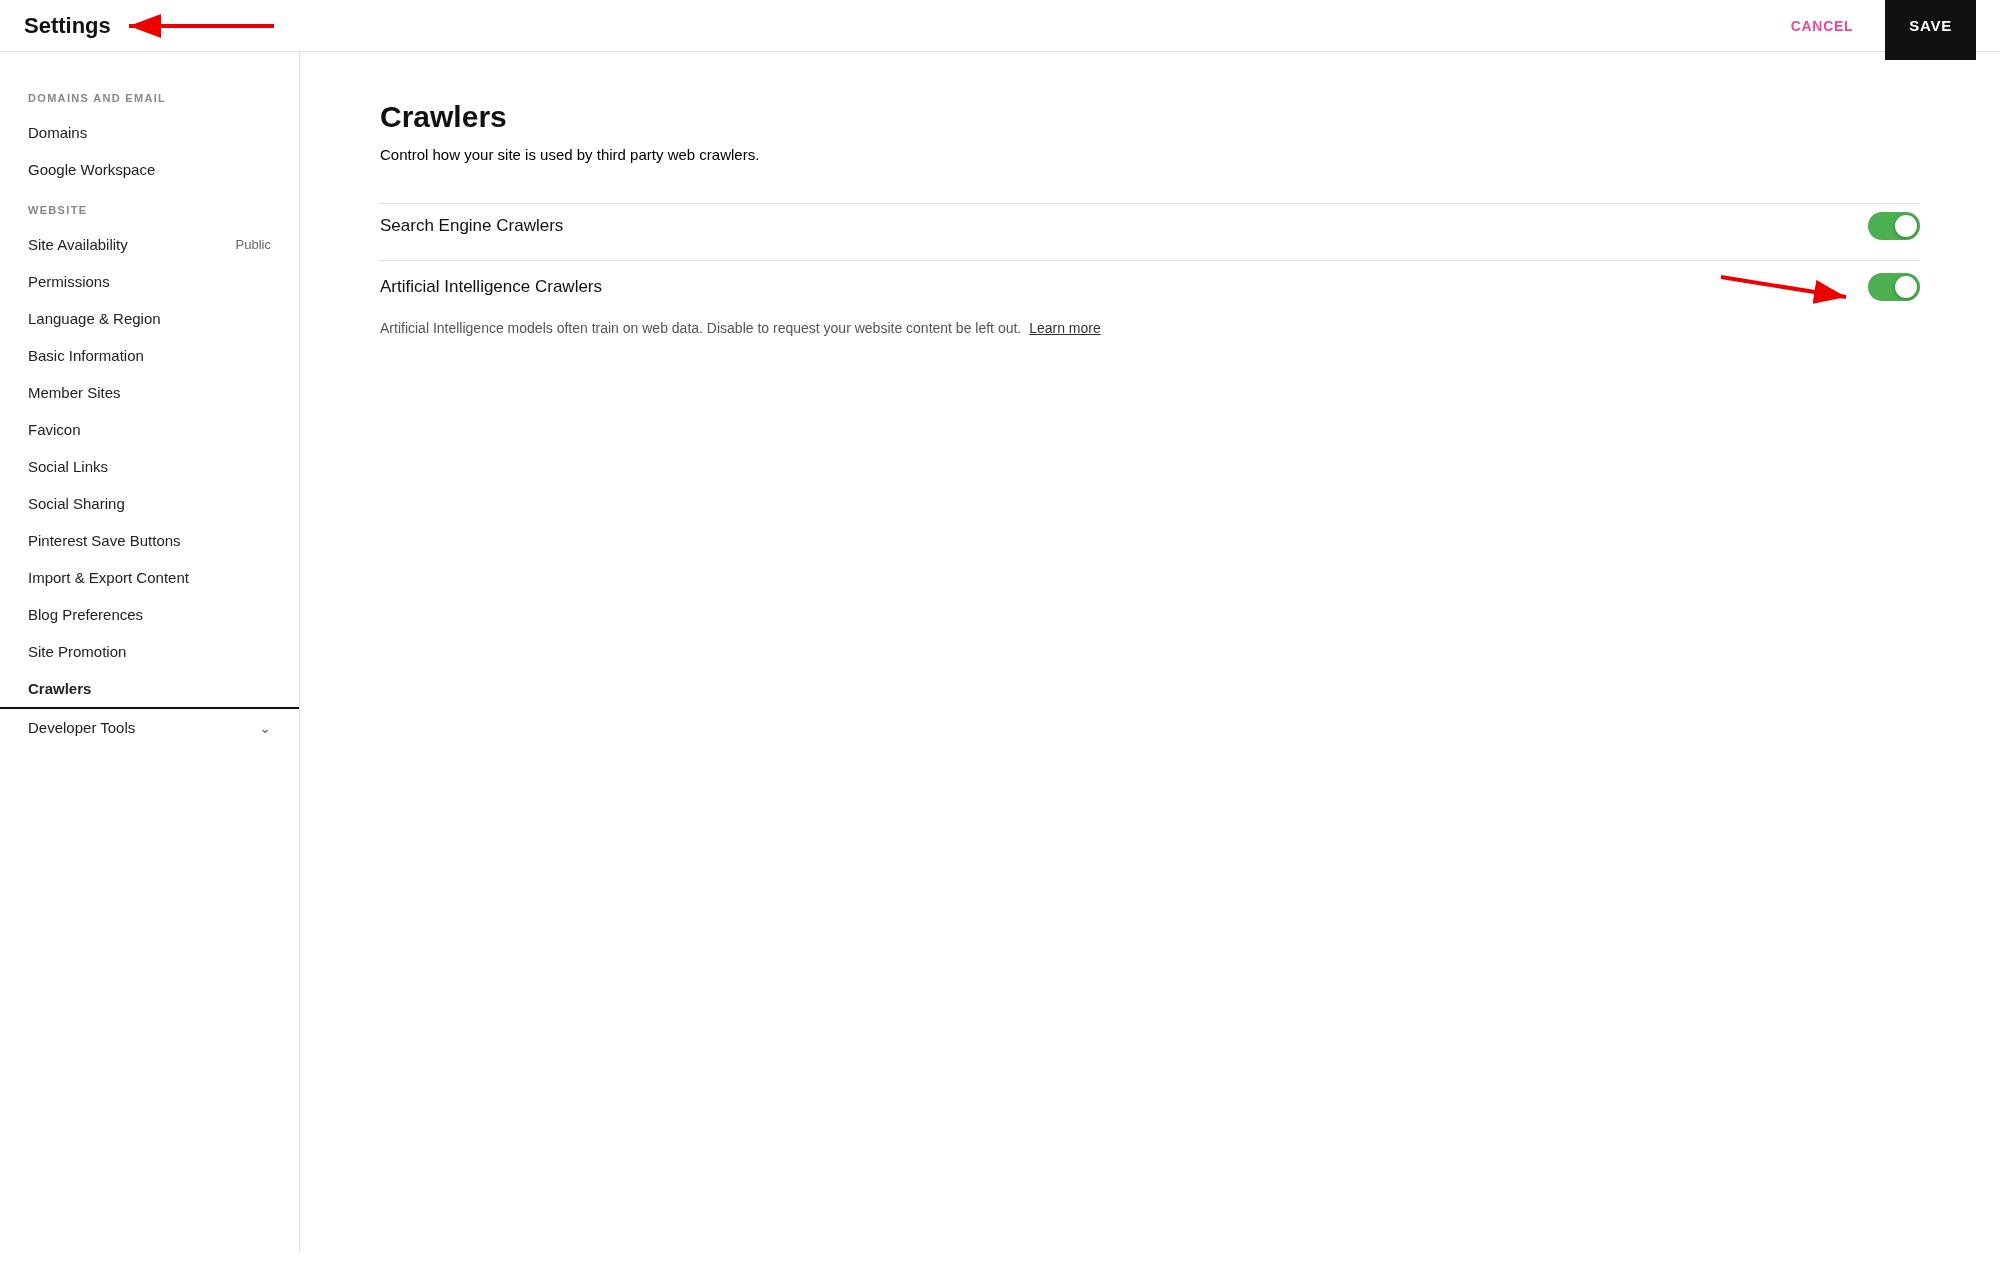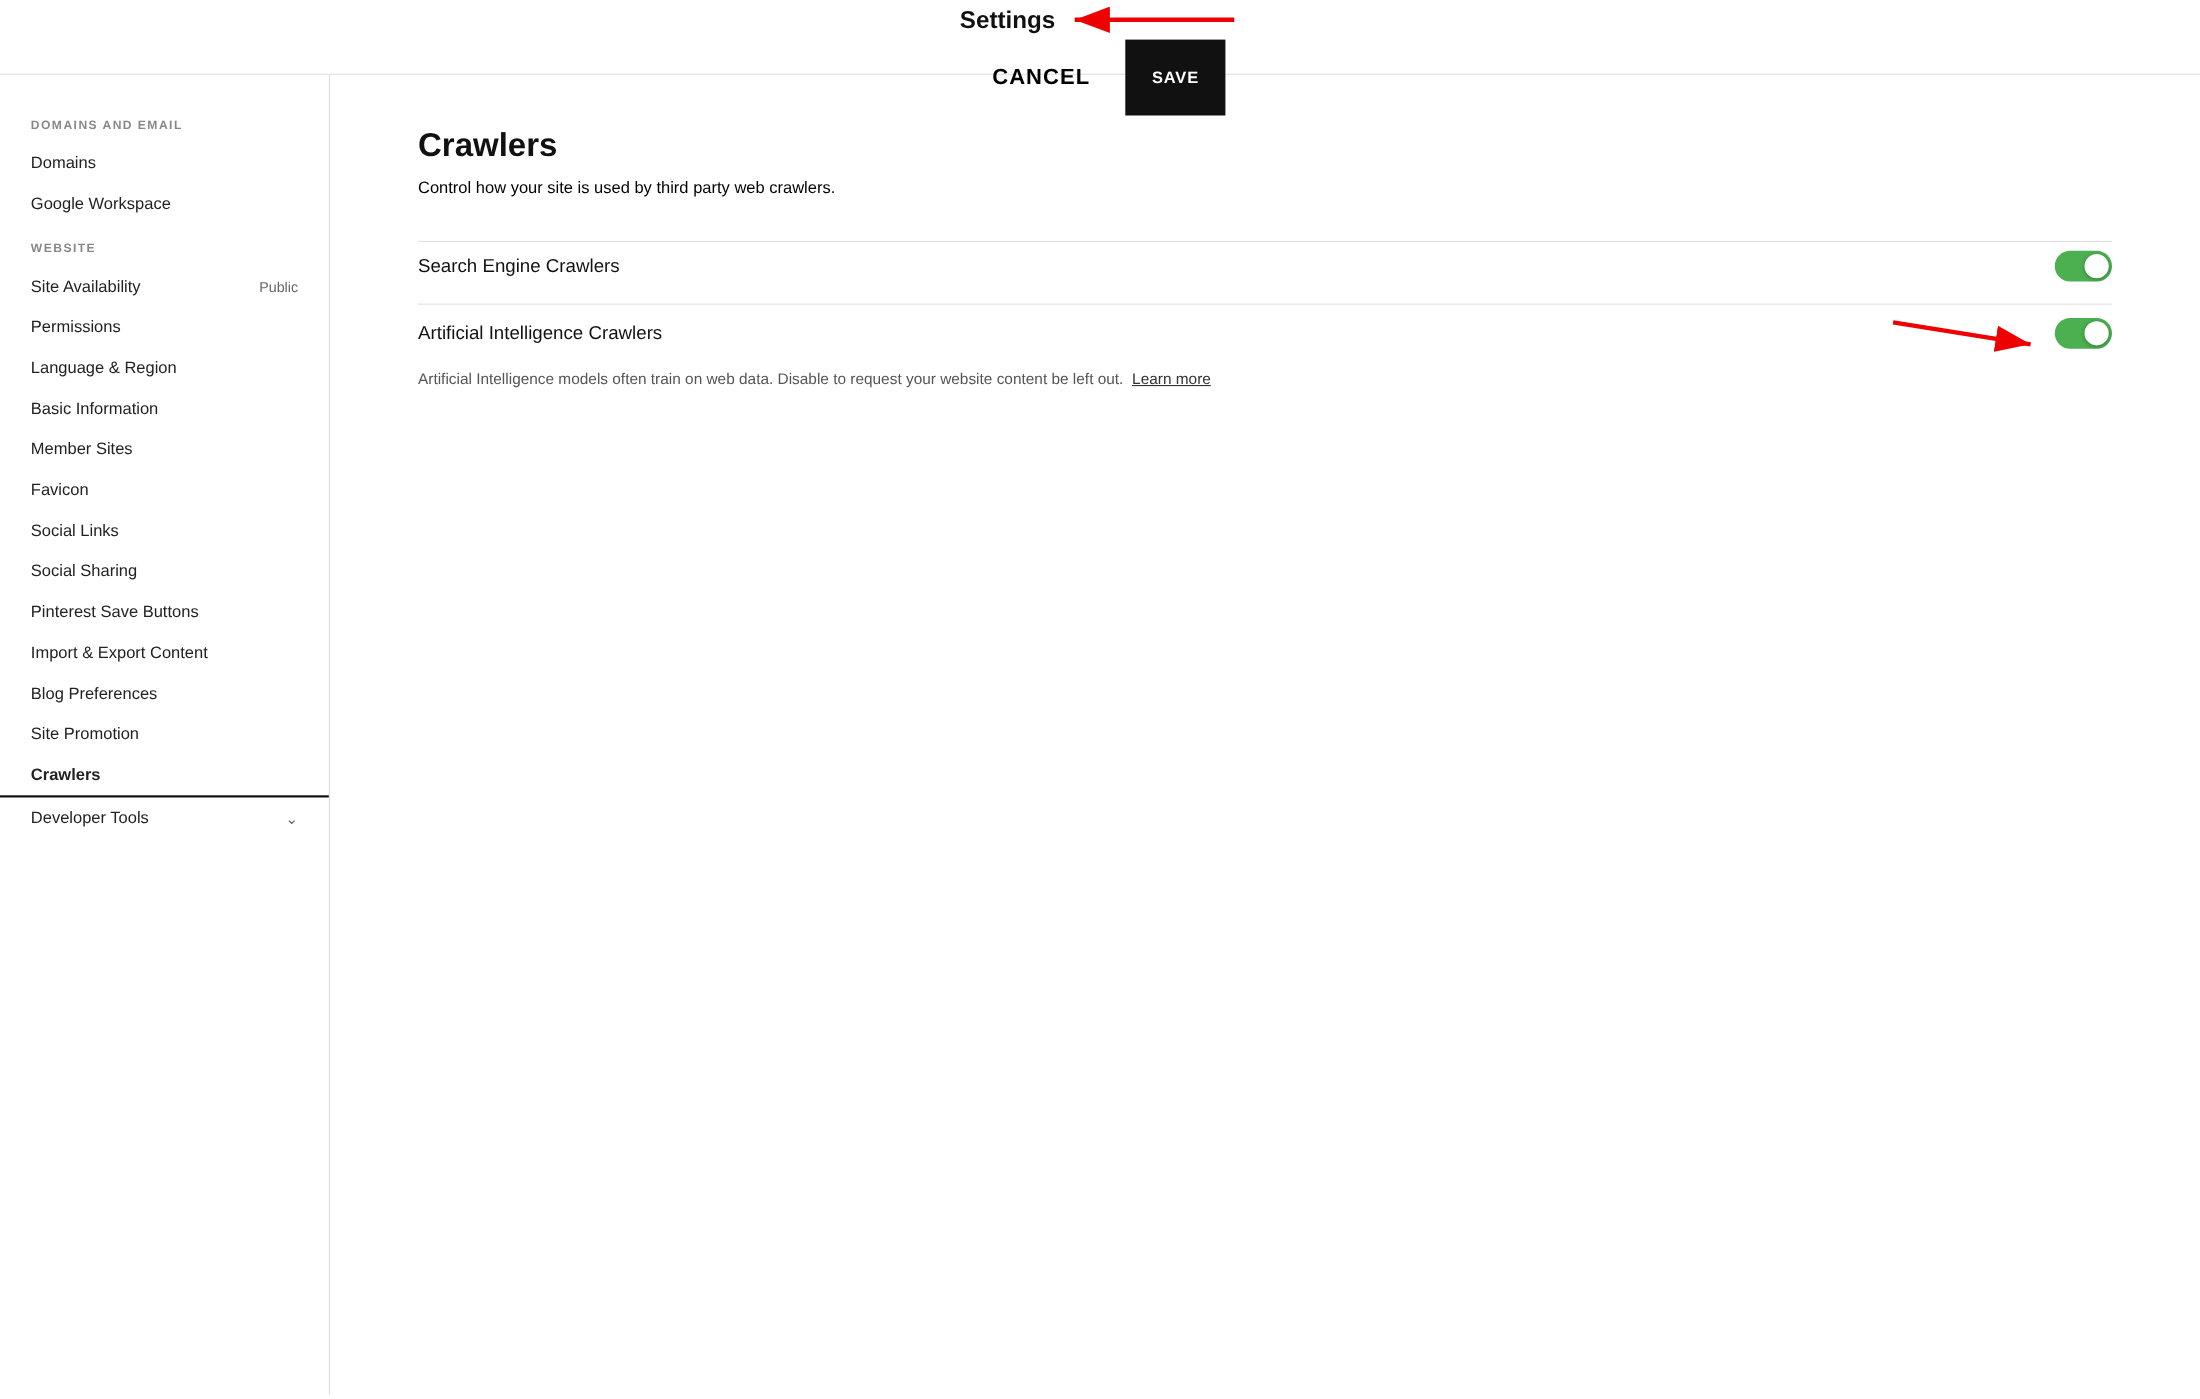--- a/index.html
+++ b/index.html
@@ -4,42 +4,41 @@
   <style>
     * { box-sizing: border-box; margin: 0; padding: 0; }
     body { font-family: -apple-system, BlinkMacSystemFont, 'Helvetica Neue', Arial, sans-serif; background: #fff; color: #333; }
 
     
     .header {
       display: flex;
       align-items: center;
       justify-content: space-between;
       padding: 0 24px;
-      height: 68px;
+      height: 52px;
       border-bottom: 1px solid #e0e0e0;
       position: relative;
-      flex-direction: column;
     }
     .header-title {
       font-size: 22px;
       font-weight: 700;
       color: #111;
     }
     .header-actions {
       display: flex;
       align-items: center;
       gap: 16px;
     }
     .cancel-btn {
       background: none;
       border: none;
-      font-size: 20px;
+      font-size: 14px;
       font-weight: 600;
       letter-spacing: 0.05em;
-      color: #000000;
+      color: #ec4899;
       cursor: pointer;
       padding: 8px 16px;
       text-transform: uppercase;
     }
     .save-btn {
       background: #111;
       color: #fff;
       border: none;
       font-size: 15px;
       font-weight: 600;

